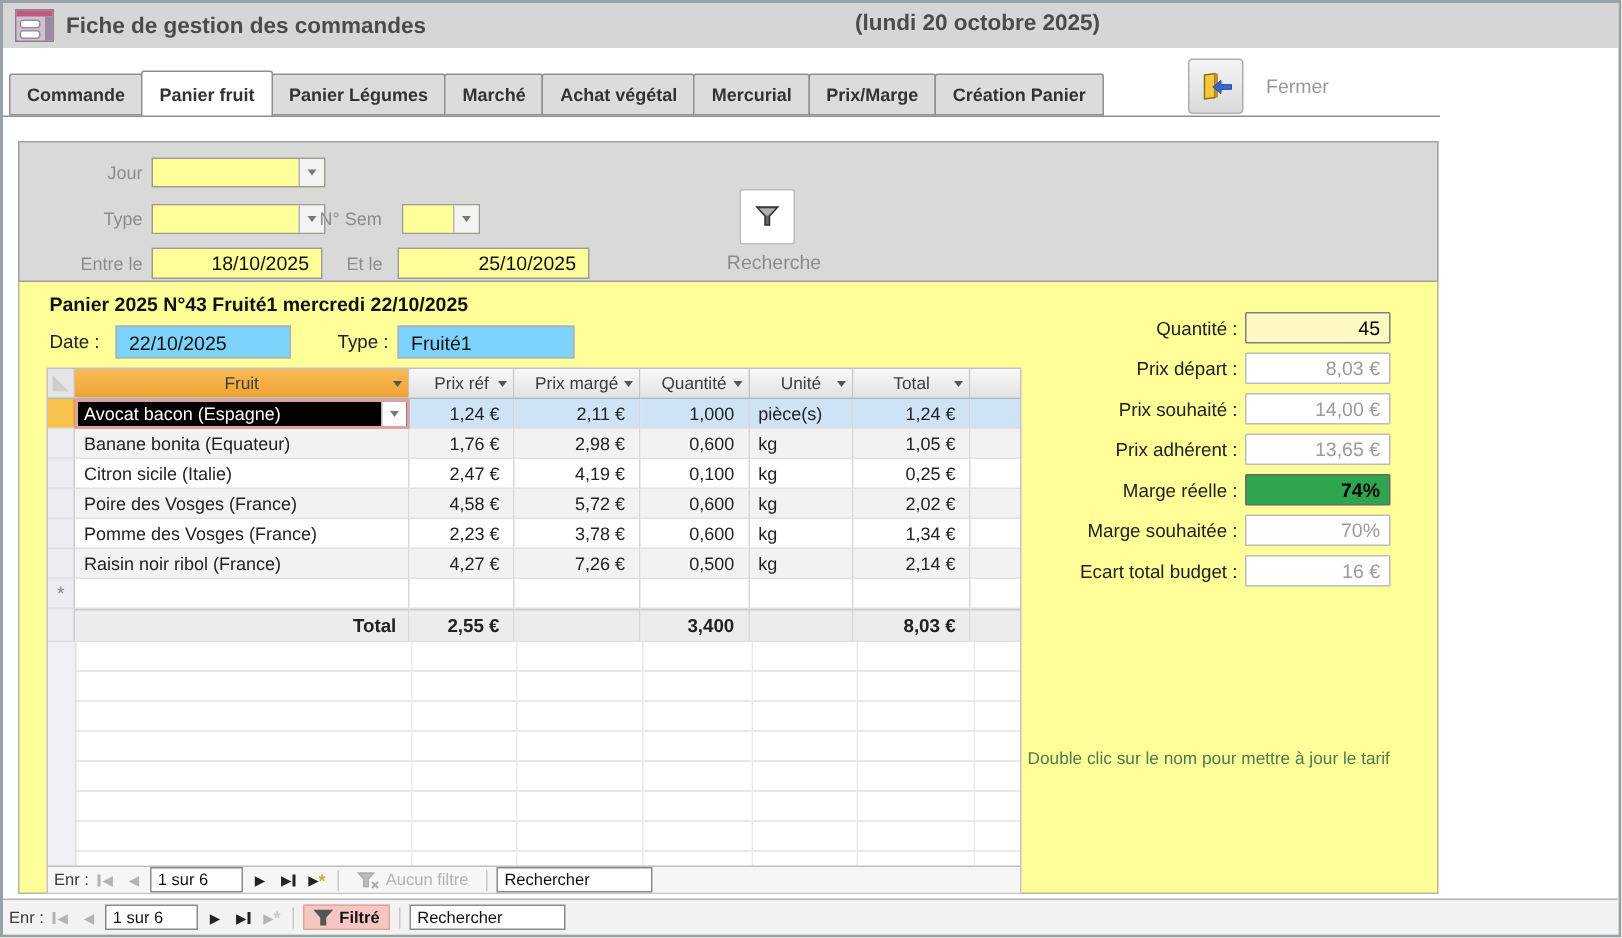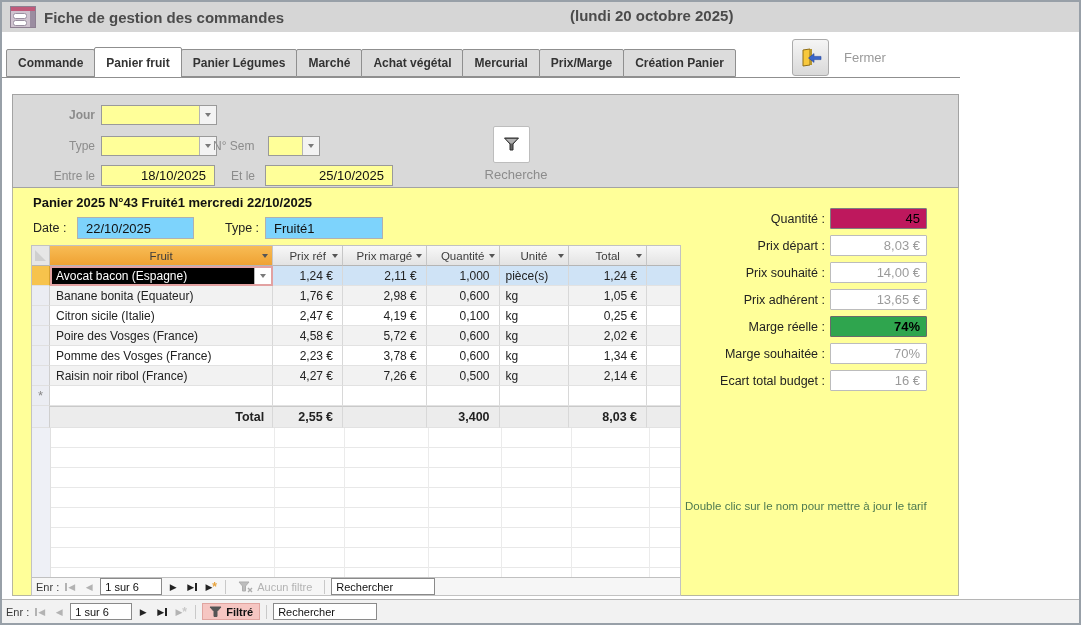--- a/index.html
+++ b/index.html
@@ -120,21 +120,21 @@
   .nav-filter.filtered{ background:#f6c6c2; border:1px solid #e0a5a0; color:#111; font-weight:700; }
   .nav-search{ width:104px; height:17px; border:1px solid #8a8a8a; background:#fff; font-size:11px;
                color:#111; padding-left:4px; font-family:"Liberation Sans",sans-serif; }
 
   
   .stats-panel{ position:absolute; left:596px; top:20px; width:318px; }
   .stat-row{ display:flex; align-items:center; margin-bottom:6px; height:21px; }
   .stat-label{ flex:1; text-align:right; font-size:12.5px; color:#222; padding-right:5px; }
   .stat-box{ width:97px; height:21px; font-size:13px; display:flex; align-items:center;
              justify-content:flex-end; padding-right:6px; border-radius:1px; }
-  .stat-box.editable{ background:#be185d; border:1px solid #7f7f7f; color:#000; }
+  .stat-box.editable{ background:#fef9c3; border:1px solid #7f7f7f; color:#000; }
   .stat-box.readonly{ background:#fff; border:1px solid #bcbcbc; color:#9b9b9b; }
   .stat-box.green{ background:#2fa54e; border:1px solid #6a6a6a; color:#000; font-weight:700; }
   .panel-note{ position:absolute; left:672px; top:312px; width:278px; font-size:11.5px; color:#4e7a50; }
 </style>
 </head>
 <body>
 
 <div class="window">
 
   <div class="titlebar">
@@ -163,21 +163,21 @@
   <div class="close-btn">
     <svg width="24" height="20" viewBox="0 0 24 20">
       <path d="M4 2 L11 1 L11 17 L4 18 Z" fill="#f7c83d" stroke="#8f6e16"></path>
       <rect x="11" y="1" width="2" height="16" fill="#b5952f"></rect>
       <path d="M22 8.4 L15 8.4 L15 5.6 L9.5 10 L15 14.4 L15 11.6 L22 11.6 Z" fill="#3a66c9" stroke="#27479a" stroke-width="0.6"></path>
     </svg>
   </div>
   <div class="close-label">Fermer</div>
 
   <div class="filter-panel">
-    <div class="f-label" style="left:0;top:13px;width:82px;font-weight:bold;">Jour</div>
+    <div class="f-label" style="left:0;top:13px;width:82px;">Jour</div>
     <div class="combo" style="left:88px;top:10px;width:116px;">
       <div class="c-field"></div>
       <div class="c-btn">
           <span class="chev"></span>
         </div>
     </div>
 
     <div class="f-label" style="left:0;top:44px;width:82px;">Type</div>
     <div class="combo" style="left:88px;top:41px;width:116px;">
       <div class="c-field"></div>

